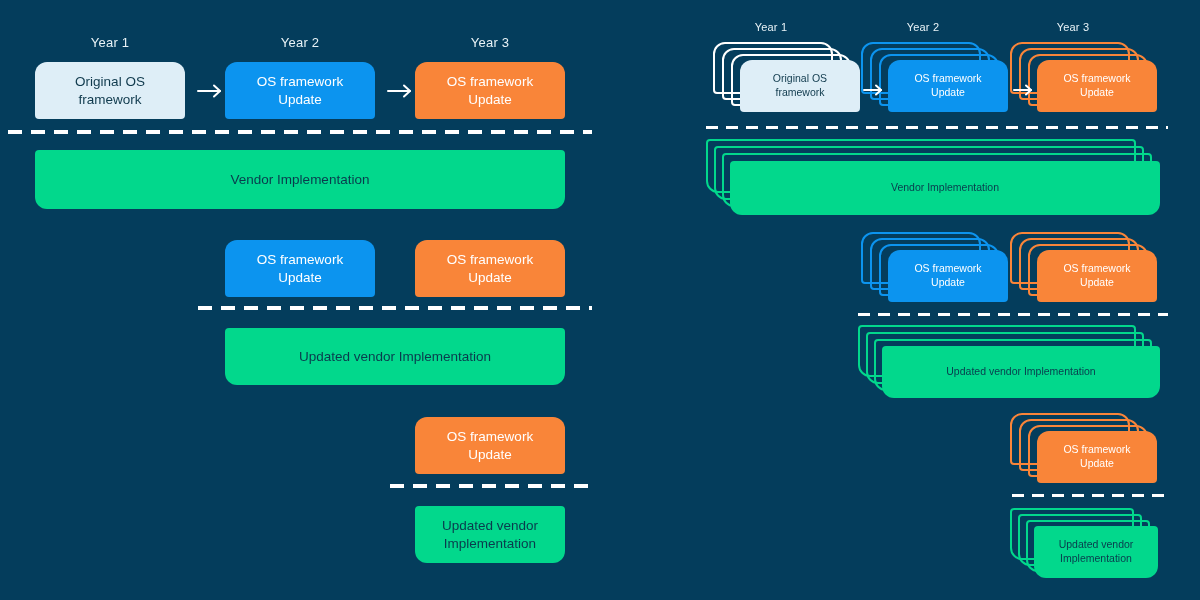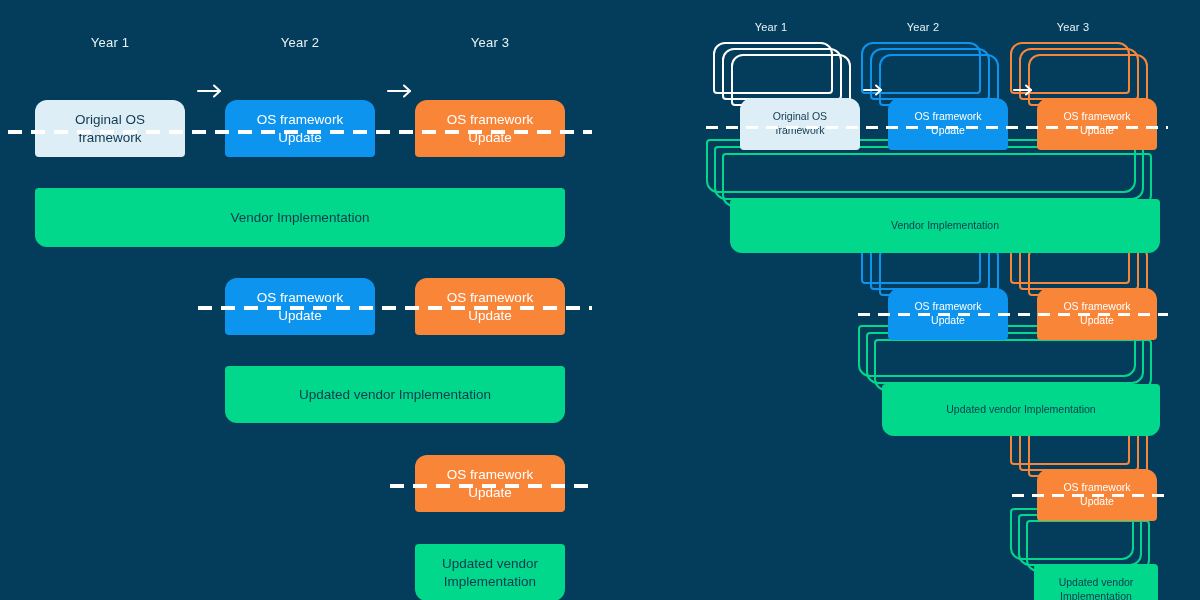--- a/index.html
+++ b/index.html
@@ -27,21 +27,20 @@
   
   .card {
     position: absolute;
     border-radius: 12px 12px 4px 4px;
     display: flex;
     align-items: center;
     justify-content: center;
     text-align: center;
     line-height: 1.32;
     z-index: 5;
-    margin-top: 38px;
   }
   .card.light  { background: #deeef7; color: #103a4d; }
   .card.blue   { background: #0c94ef; color: #ffffff; }
   .card.orange { background: #f98539; color: #ffffff; }
   .card.green  {
     background: #02d88c; color: #0a3b4d;
     border-radius: 4px 4px 12px 12px;
   }
 
   

